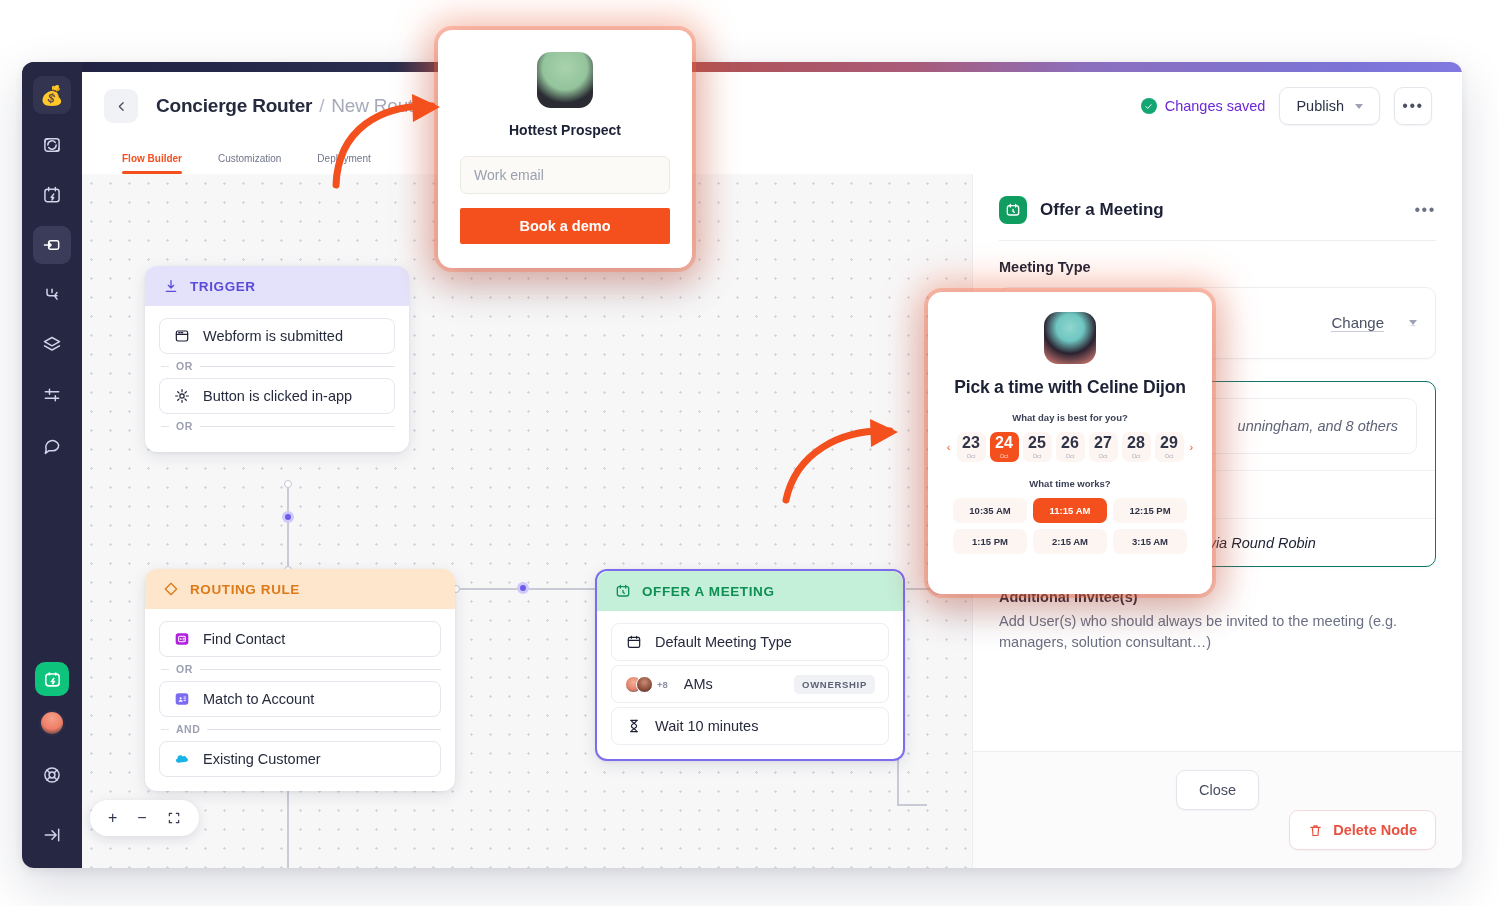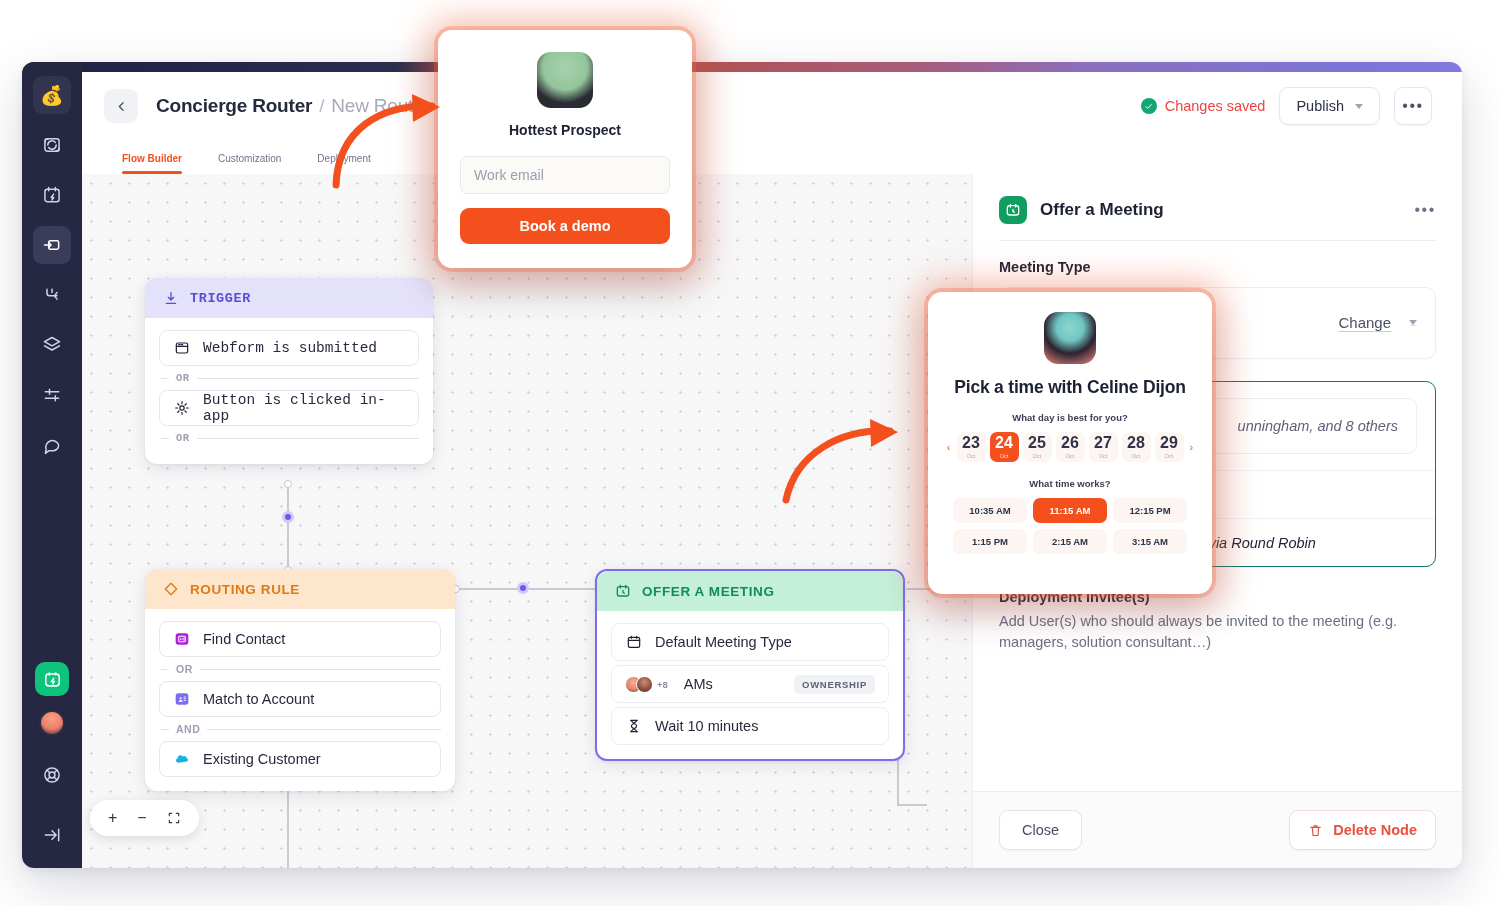--- a/index.html
+++ b/index.html
@@ -52,21 +52,21 @@
     display:flex;align-items:center;padding:0 30px 0 22px;
   }
   .back-btn{width:34px;height:34px;border-radius:9px;background:#f1f2f5;border:none;
     display:flex;align-items:center;justify-content:center;cursor:pointer;}
   .back-btn svg{width:13px;height:13px;stroke:#4c4f63;stroke-width:2.4;fill:none;
     stroke-linecap:round;stroke-linejoin:round;}
   .crumb{margin-left:18px;font-size:19px;font-weight:700;color:#252a3e;letter-spacing:-.2px;}
   .crumb-sep{margin:0 7px;font-weight:400;color:#b4b8c7;}
   .crumb-cur{font-weight:400;color:#a5a9b9;}
   .hdr-right{margin-left:auto;display:flex;align-items:center;gap:14px;}
-  .saved{display:flex;align-items:center;gap:8px;font-size:14.5px;color:#ef4444;}
+  .saved{display:flex;align-items:center;gap:8px;font-size:14.5px;color:#6d28d9;}
   .check-dot{width:16px;height:16px;border-radius:50%;background:#13a673;
     display:flex;align-items:center;justify-content:center;}
   .check-dot svg{width:9px;height:9px;stroke:#fff;stroke-width:2.6;fill:none;
     stroke-linecap:round;stroke-linejoin:round;}
   .pub-btn{height:38px;padding:0 16px;border-radius:9px;background:#fff;
     border:1px solid #e4e6ec;display:flex;align-items:center;gap:11px;cursor:pointer;
     font-size:14.5px;color:#2b3046;font-weight:500;box-shadow:0 1px 2px rgba(20,24,60,.05);}
   .caret{width:0;height:0;border-left:4.5px solid transparent;border-right:4.5px solid transparent;
     border-top:5px solid #9ea3b4;}
   .more-btn{width:38px;height:38px;border-radius:9px;background:#fff;border:1px solid #e4e6ec;
@@ -101,21 +101,21 @@
     gap:12px;padding:0 13px;font-size:14.5px;color:#262a3d;background:#fff;}
   .row .ricon{width:18px;height:18px;display:flex;align-items:center;justify-content:center;flex:0 0 18px;}
   .row .ricon svg{width:16px;height:16px;fill:none;stroke:#1d2033;stroke-width:1.8;
     stroke-linecap:round;stroke-linejoin:round;}
   .sep{display:flex;align-items:center;gap:7px;font-size:10.5px;color:#9ca0b1;
     font-weight:600;letter-spacing:.5px;padding:6px 0 6px 2px;}
   .sep::before{content:"";width:8px;height:1px;background:#e2e3ea;}
   .sep::after{content:"";flex:1;height:1px;background:#e2e3ea;}
 
   
-  #node-trigger{left:63px;top:104px;width:288px;font-family:Liberation Mono, monospace;}
+  #node-trigger{left:63px;top:92px;width:264px;}
   #node-trigger .node-head{background:#e4e2fb;color:#5b4bd8;}
   #node-trigger .node-head svg{stroke:#5b4bd8;}
   
   #node-routing{left:63px;top:395px;width:310px;}
   #node-routing .node-head{background:#fde6cb;color:#de7a18;}
   #node-routing .node-head svg{stroke:#de7a18;}
   
   #node-meeting{left:513px;top:395px;width:310px;border:2px solid #7b6cf0;}
   #node-meeting .node-head{background:#c4f0d9;color:#0f8f55;}
   #node-meeting .node-head svg{stroke:#0f8f55;}
@@ -156,53 +156,53 @@
     display:flex;align-items:center;justify-content:center;}
   .rp-icon svg{width:16px;height:16px;stroke:#fff;fill:none;stroke-width:2;
     stroke-linecap:round;stroke-linejoin:round;}
   .rp-title{font-size:17px;font-weight:700;color:#1d2135;}
   .rp-dots{margin-left:auto;color:#6c7186;font-size:16px;letter-spacing:1.6px;cursor:pointer;}
   .rp-divider{height:1px;background:#edeef2;margin:0 26px;}
   .rp-body{flex:1;overflow:hidden;padding:18px 26px 0;}
   .rp-label{font-size:14.5px;font-weight:700;color:#1d2135;margin-bottom:12px;}
   .rp-box{border:1px solid #eceef2;border-radius:10px;height:72px;display:flex;align-items:center;
     padding:0 18px;box-shadow:0 1px 2px rgba(20,24,60,.03);}
-  .rp-change{margin-left:auto;display:flex;align-items:center;gap:18px;}
+  .rp-change{margin-left:auto;display:flex;align-items:center;gap:25px;}
   .rp-change span{font-size:15px;color:#4b5065;border-bottom:1px solid #c8cbd6;}
   .rp-card{border:1px solid #0f766e;border-radius:10px;margin-top:22px;
     box-shadow:0 1px 2px rgba(20,24,60,.03);overflow:hidden;font-style:italic;}
   .rp-sub{border:1px solid #eceef2;border-radius:9px;margin:16px 18px;height:56px;
     display:flex;align-items:center;padding:0 18px;font-size:14.5px;color:#5e6377;}
   .rp-opt{height:48px;display:flex;align-items:center;gap:16px;padding:0 22px;
     border-top:1px solid #f0f1f5;font-size:14.5px;color:#1d2135;cursor:pointer;}
   .radio{width:17px;height:17px;border-radius:50%;border:1.5px solid #c3c6d2;flex:0 0 17px;}
   .rp-sec{margin-top:22px;}
   .rp-sec h4{font-size:14.5px;font-weight:700;color:#1d2135;margin-bottom:6px;}
   .rp-sec p{font-size:14.5px;color:#6b7084;line-height:1.45;}
-  .rp-foot{border-top:1px solid #edeef2;padding:18px 26px;display:flex;align-items:center;background:#fbfbfc;}
+  .rp-foot{border-top:1px solid #edeef2;padding:18px 26px;display:flex;align-items:center;background:#fbfbfc;flex-direction:column;}
   .btn-close{height:40px;padding:0 22px;border-radius:9px;background:#fff;border:1px solid #e3e5ec;
     font-size:14.5px;color:#474c60;cursor:pointer;box-shadow:0 1px 2px rgba(20,24,60,.04);}
   .btn-del{margin-left:auto;height:40px;padding:0 18px;border-radius:9px;background:#fff;
     border:1px solid #f2dcdc;display:flex;align-items:center;gap:10px;cursor:pointer;
     font-size:14.5px;font-weight:700;color:#e8503f;box-shadow:0 1px 2px rgba(20,24,60,.04);}
   .btn-del svg{width:15px;height:15px;stroke:#e8503f;fill:none;stroke-width:1.9;
     stroke-linecap:round;stroke-linejoin:round;}
 
   
   .pop{position:absolute;background:#fff;border-radius:14px;
     box-shadow:0 0 0 4px rgba(248,101,58,.30),0 0 34px 12px rgba(248,101,58,.35),
                0 16px 40px rgba(20,24,60,.22);}
   
   #pop-prospect{left:438px;top:30px;width:254px;padding:22px 22px 24px;text-align:center;}
   .pp-av{width:56px;height:56px;border-radius:14px;margin:0 auto 14px;
     background:radial-gradient(circle at 50% 28%,#a9d2ad 0%,#93c49b 45%,#2b2b33 72%);}
   .pp-title{font-size:14px;font-weight:700;color:#1d2135;margin-bottom:18px;}
   .pp-input{height:38px;border:1px solid #ece9e4;border-radius:7px;background:#fcfaf7;
     display:flex;align-items:center;padding:0 13px;font-size:14px;color:#9aa0ae;}
-  .pp-cta{margin-top:14px;height:36px;border-radius:9px;background:#f4501e;color:#fff;
+  .pp-cta{margin-top:14px;height:36px;border-radius:2px;background:#f4501e;color:#fff;
     display:flex;align-items:center;justify-content:center;font-size:14.5px;font-weight:700;cursor:pointer;}
 
   
   #pop-time{left:928px;top:292px;width:284px;padding:20px 16px 40px;text-align:center;}
   .pt-av{width:52px;height:52px;border-radius:14px;margin:0 auto 13px;
     background:radial-gradient(circle at 50% 30%,#8fd6cd 0%,#6fc6c2 30%,#2b2230 58%,#f08b80 100%);}
   .pt-title{font-size:17.5px;font-weight:700;color:#1d2135;margin-bottom:14px;letter-spacing:-.2px;}
   .pt-q{font-size:9.5px;font-weight:700;color:#3b4055;margin-bottom:9px;}
   .pt-days{display:flex;align-items:center;justify-content:center;gap:4px;margin-bottom:16px;}
   .pt-arrow{color:#f4501e;font-size:11px;cursor:pointer;padding:0 2px;}
@@ -499,21 +499,21 @@
           <span class="radio"></span>
           <span>Individual</span>
         </div>
         <div class="rp-opt">
           <span class="radio"></span>
           <span>Team or Team Member via Round Robin</span>
         </div>
       </div>
 
       <div class="rp-sec">
-        <h4>Deployment Invitee(s)</h4>
+        <h4>Additional Invitee(s)</h4>
         <p>Add User(s) who should always be invited to the meeting (e.g. managers, solution consultant…)</p>
       </div>
     </div>
     <div class="rp-foot">
       <button class="btn-close">Close</button>
       <button class="btn-del">
         <svg viewBox="0 0 24 24">
               <path d="M4.5 7h15M9.5 7V4.5h5V7M7 7l1 13h8l1-13"></path>
             </svg>
         <span>Delete Node</span>

